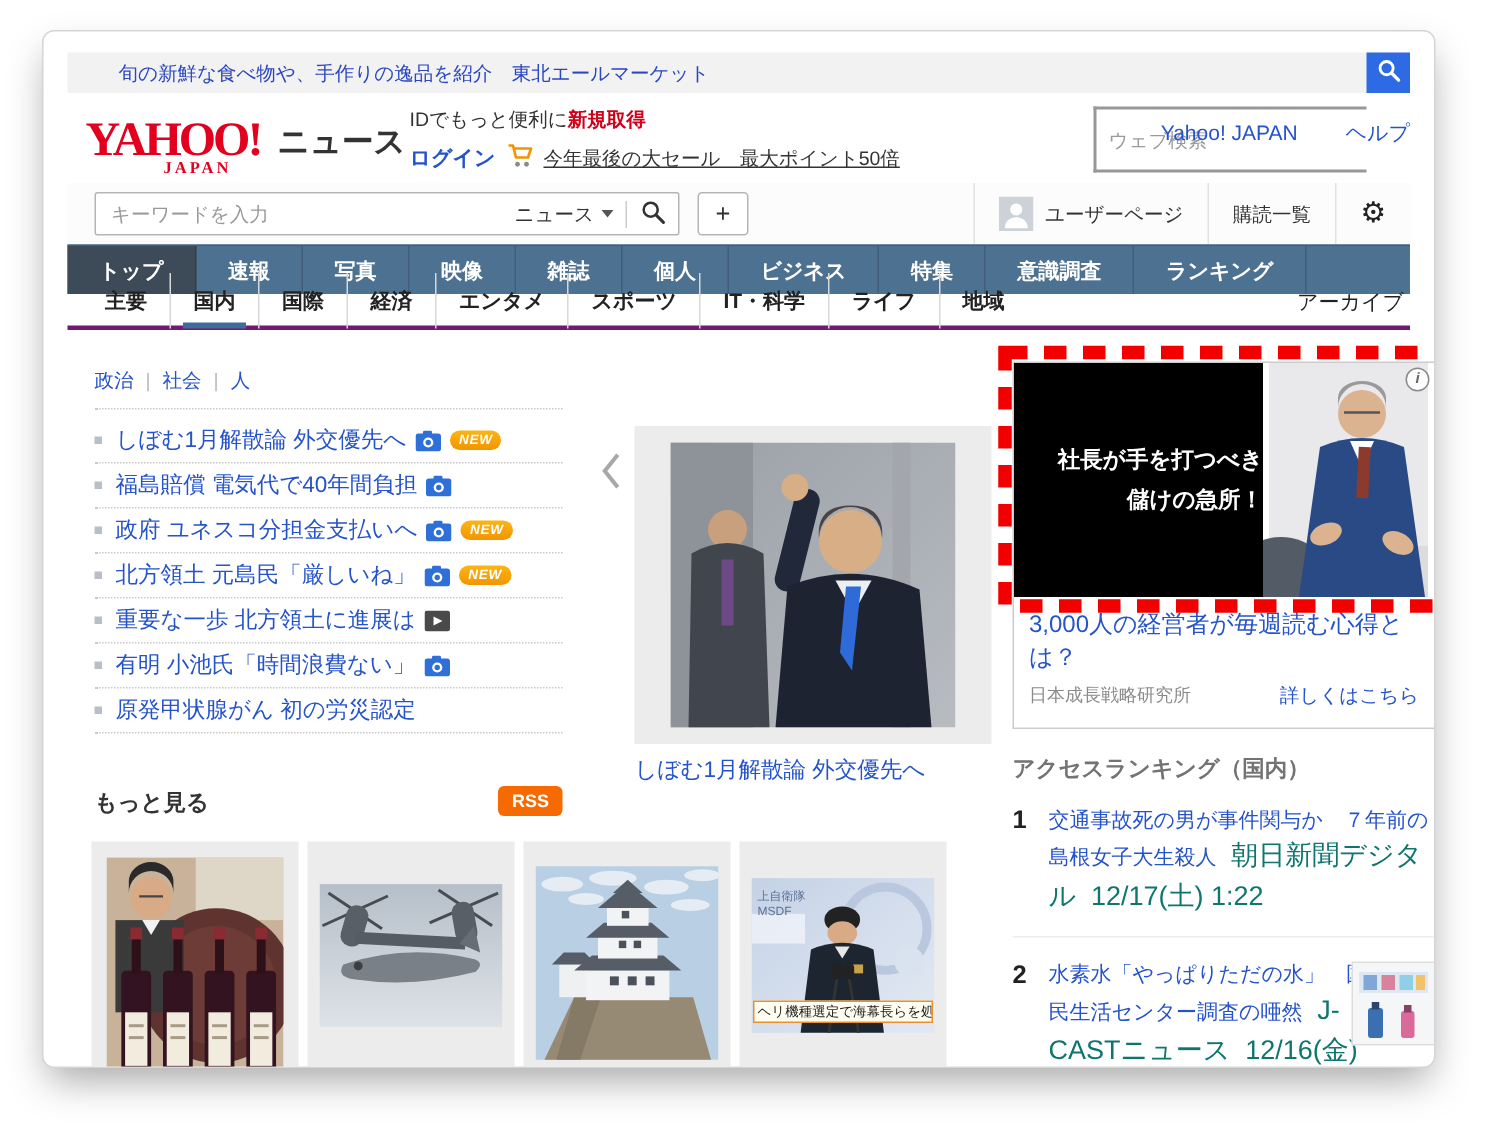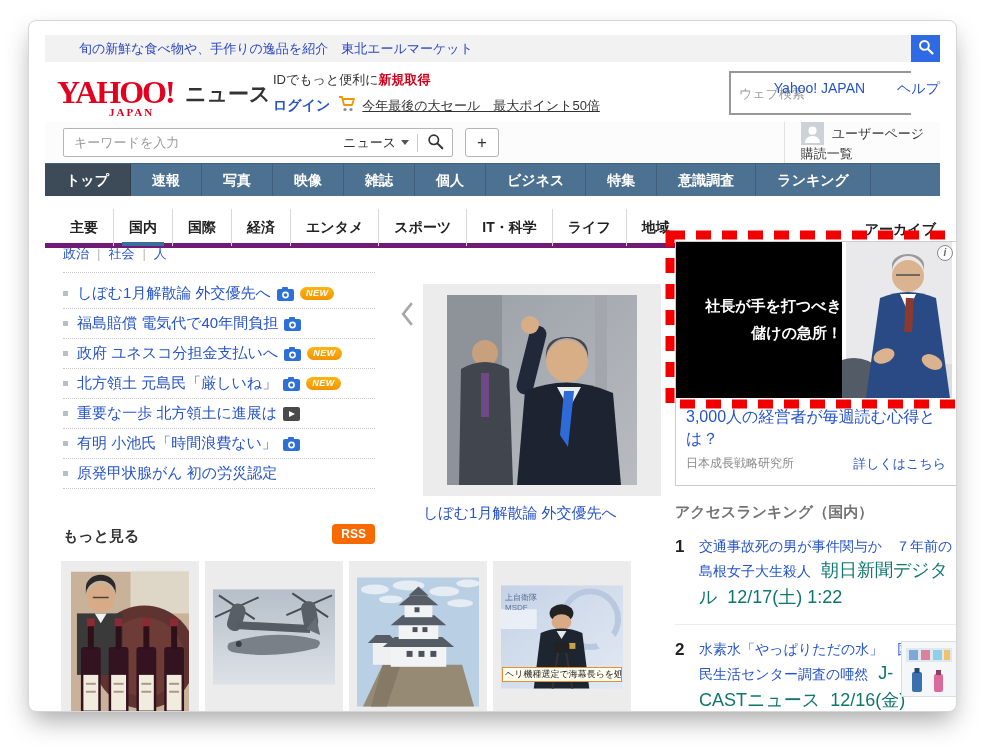--- a/index.html
+++ b/index.html
@@ -37,37 +37,37 @@
   
   .toolbar { position:absolute; left:16px; right:16px; top:101px; height:41px; background:#fcfcfc; }
   .kw-group { position:absolute; left:18px; top:6px; width:390px; height:29px; border:1px solid #b5b5b5; border-radius:2px; background:#fff; display:flex; align-items:center; }
   .kw-group input { flex:1; border:none; outline:none; padding:0 10px; font-size:13px; color:#333; background:transparent; }
   .kw-group input::placeholder { color:#9a9a9a; }
   .scope { display:flex; align-items:center; font-size:13px; color:#333; padding:0 8px; cursor:pointer; white-space:nowrap; }
   .caret { width:0; height:0; border-left:4px solid transparent; border-right:4px solid transparent; border-top:5px solid #555; margin-left:5px; }
   .kw-sep { width:1px; height:18px; background:#ccc; }
   .kw-search-btn { width:34px; height:27px; background:none; border:none; cursor:pointer; display:flex; align-items:center; justify-content:center; }
   .plus-btn { position:absolute; left:420px; top:6px; width:34px; height:29px; border:1px solid #b5b5b5; border-radius:3px; background:#fff; font-size:17px; color:#333; cursor:pointer; }
-  .user-controls { position:absolute; right:0; top:0; height:41px; display:flex; align-items:stretch;flex-direction:column; }
+  .user-controls { position:absolute; right:0; top:0; height:41px; display:flex; align-items:stretch; }
   .uc-seg { display:flex; align-items:center; padding:0 16px; border-left:1px solid #e2e2e2; font-size:13px; color:#333; cursor:pointer; }
   .avatar { width:23px; height:23px; margin-right:8px; }
   .gear { font-size:19px; color:#222; line-height:1; }
 
   
   .tabbar { position:absolute; left:16px; right:16px; top:142px; height:33px; background:#4d7191; border-top:1px solid #filed; border-top:1px solid #41607d; display:flex; }
   .tab { line-height:33px; padding:0 21px; font-size:14px; font-weight:bold; color:#fff; border-right:1px solid rgba(0,0,0,.16); cursor:pointer; white-space:nowrap; }
   .tab.active { background:#3d4a58; }
 
   
-  .subnav { position:absolute; left:16px; right:16px; top:190px; height:37px; border-bottom:5px solid #701a75; }
+  .subnav { position:absolute; left:16px; right:16px; top:162px; height:37px; border-bottom:3px solid #701a75; }
   .subnav-items { display:flex; height:100%; align-items:center; padding-left:10px; }
   .subnav-item { position:relative; padding:0 15px; font-size:14px; font-weight:bold; color:#222; line-height:37px; cursor:pointer; white-space:nowrap; }
   .subnav-item + .subnav-item { border-left:1px solid #d8d8d8; }
   .subnav-item.active::after { content:""; position:absolute; left:8px; right:8px; bottom:0; height:4px; background:#3c6d9b; }
-  .archive { position:absolute; right:4px; top:0; line-height:37px; font-size:14px; font-weight:bold; color:#222; cursor:pointer; }
+  .archive { position:absolute; right:4px; top:0; line-height:37px; font-size:14px; font-weight:normal; color:#222; cursor:pointer; }
 
   
   .cats { position:absolute; left:34px; top:224px; width:312px; font-size:13px; padding-bottom:9px; border-bottom:1px dotted #c9c9c9; }
   .cats a { color:#2553c9; }
   .cat-sep { color:#b9b9b9; margin:0 8px; }
   .news-list { position:absolute; left:34px; top:258px; width:312px; }
   .news-row { display:flex; align-items:center; height:30px; border-bottom:1px dotted #c9c9c9; }
   .bullet { width:5px; height:5px; background:#b9bfc6; margin-right:9px; flex:none; }
   .news-link { font-size:15px; color:#2553c9; white-space:nowrap; }
   .mini-icon { margin-left:6px; flex:none; display:flex; }

